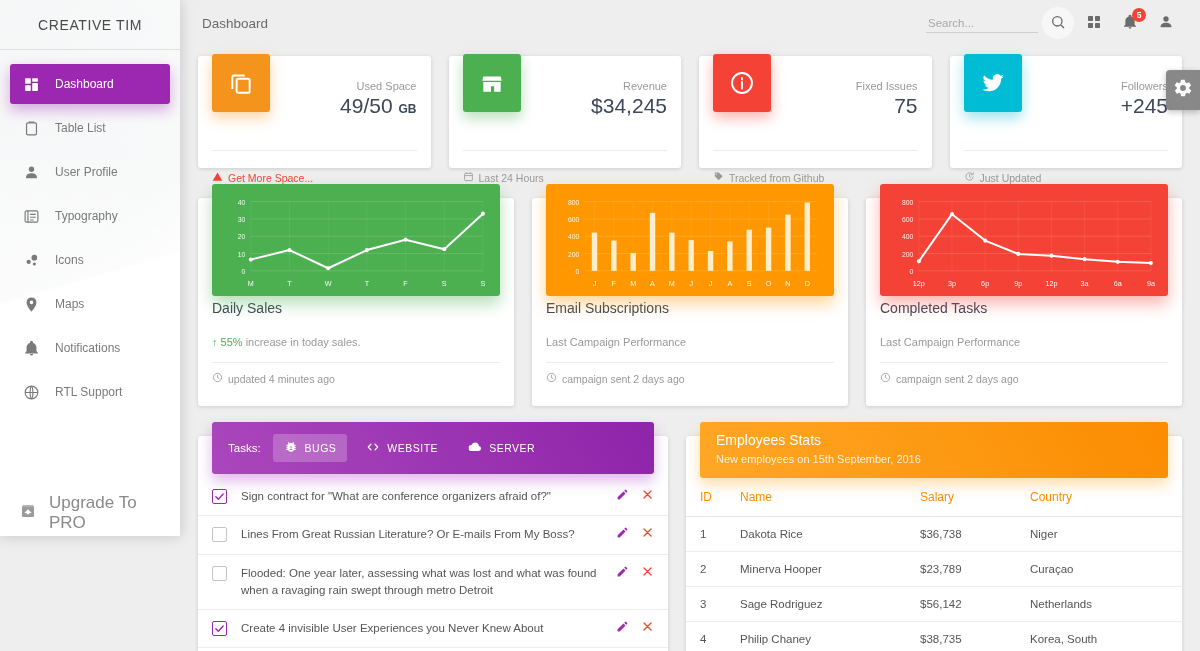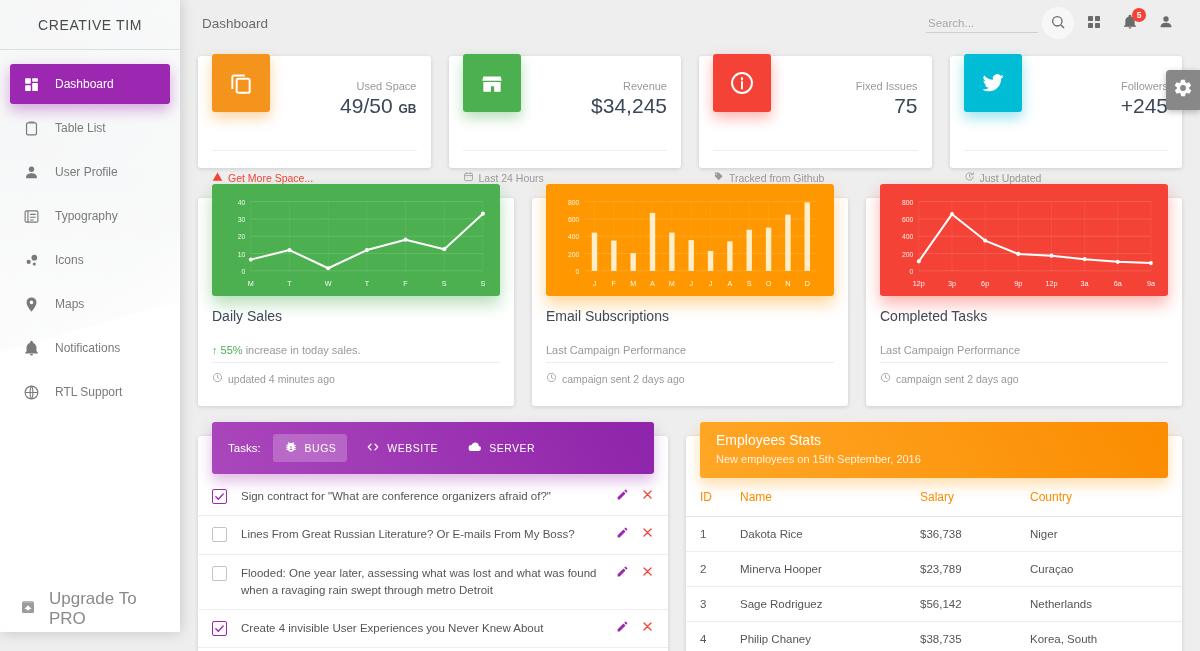--- a/index.html
+++ b/index.html
@@ -6,21 +6,21 @@
   html, body {
     width: 1200px; height: 651px;
     font-family: "Liberation Sans", sans-serif;
     background: #eeeeee;
     overflow: hidden;
   }
   body { display: flex; position: relative; }
 
   
   #sidebar {
-    width: 180px; height: 632px; flex: 0 0 180px;
+    width: 180px; height: 536px; flex: 0 0 180px;
     position: relative; overflow: hidden;
     background: #f3f4f5;
     box-shadow: 0 0 14px rgba(0,0,0,.18);
     z-index: 30;
   }
   #sidebar .bg-photo {
     position: absolute; inset: 0;
     background:
       linear-gradient(140deg, rgba(255,255,255,.0) 0%, rgba(255,255,255,.35) 48%, rgba(255,255,255,.85) 60%, #fdfdfd 100%),
       linear-gradient(200deg, #e9ebec 0%, #e4e7e9 30%, #f0f1f2 55%, #f7f8f8 100%);
@@ -120,21 +120,21 @@
   .chart-card {
     flex: 1; background: #fff; border-radius: 3px;
     box-shadow: 0 1px 4px rgba(0,0,0,.14); position: relative;
     padding: 0 14px 0 14px; height: 208px;
   }
   .chart-box {
     height: 112px; margin: -14px 0 0 0; border-radius: 3px; position: relative;
     overflow: hidden; padding: 8px 8px 4px 8px;
   }
   .chart-box svg { width: 100%; height: 100%; display: block; }
-  .chart-title { font-size: 14px; color: #3c4858; margin-top: 12px; }
+  .chart-title { font-size: 14px; color: #3c4858; margin-top: 4px; }
   .chart-sub { font-size: 11px; color: #999; margin-top: 20px; }
   .chart-sub .up { color: #4caf50; }
   .chart-footer {
     position: absolute; left: 14px; right: 14px; bottom: 12px; height: 32px;
     border-top: 1px solid #eee; display: flex; align-items: center; gap: 5px;
     font-size: 10.5px; color: #999;
   }
   .chart-footer svg { width: 11px; height: 11px; }
 
   

